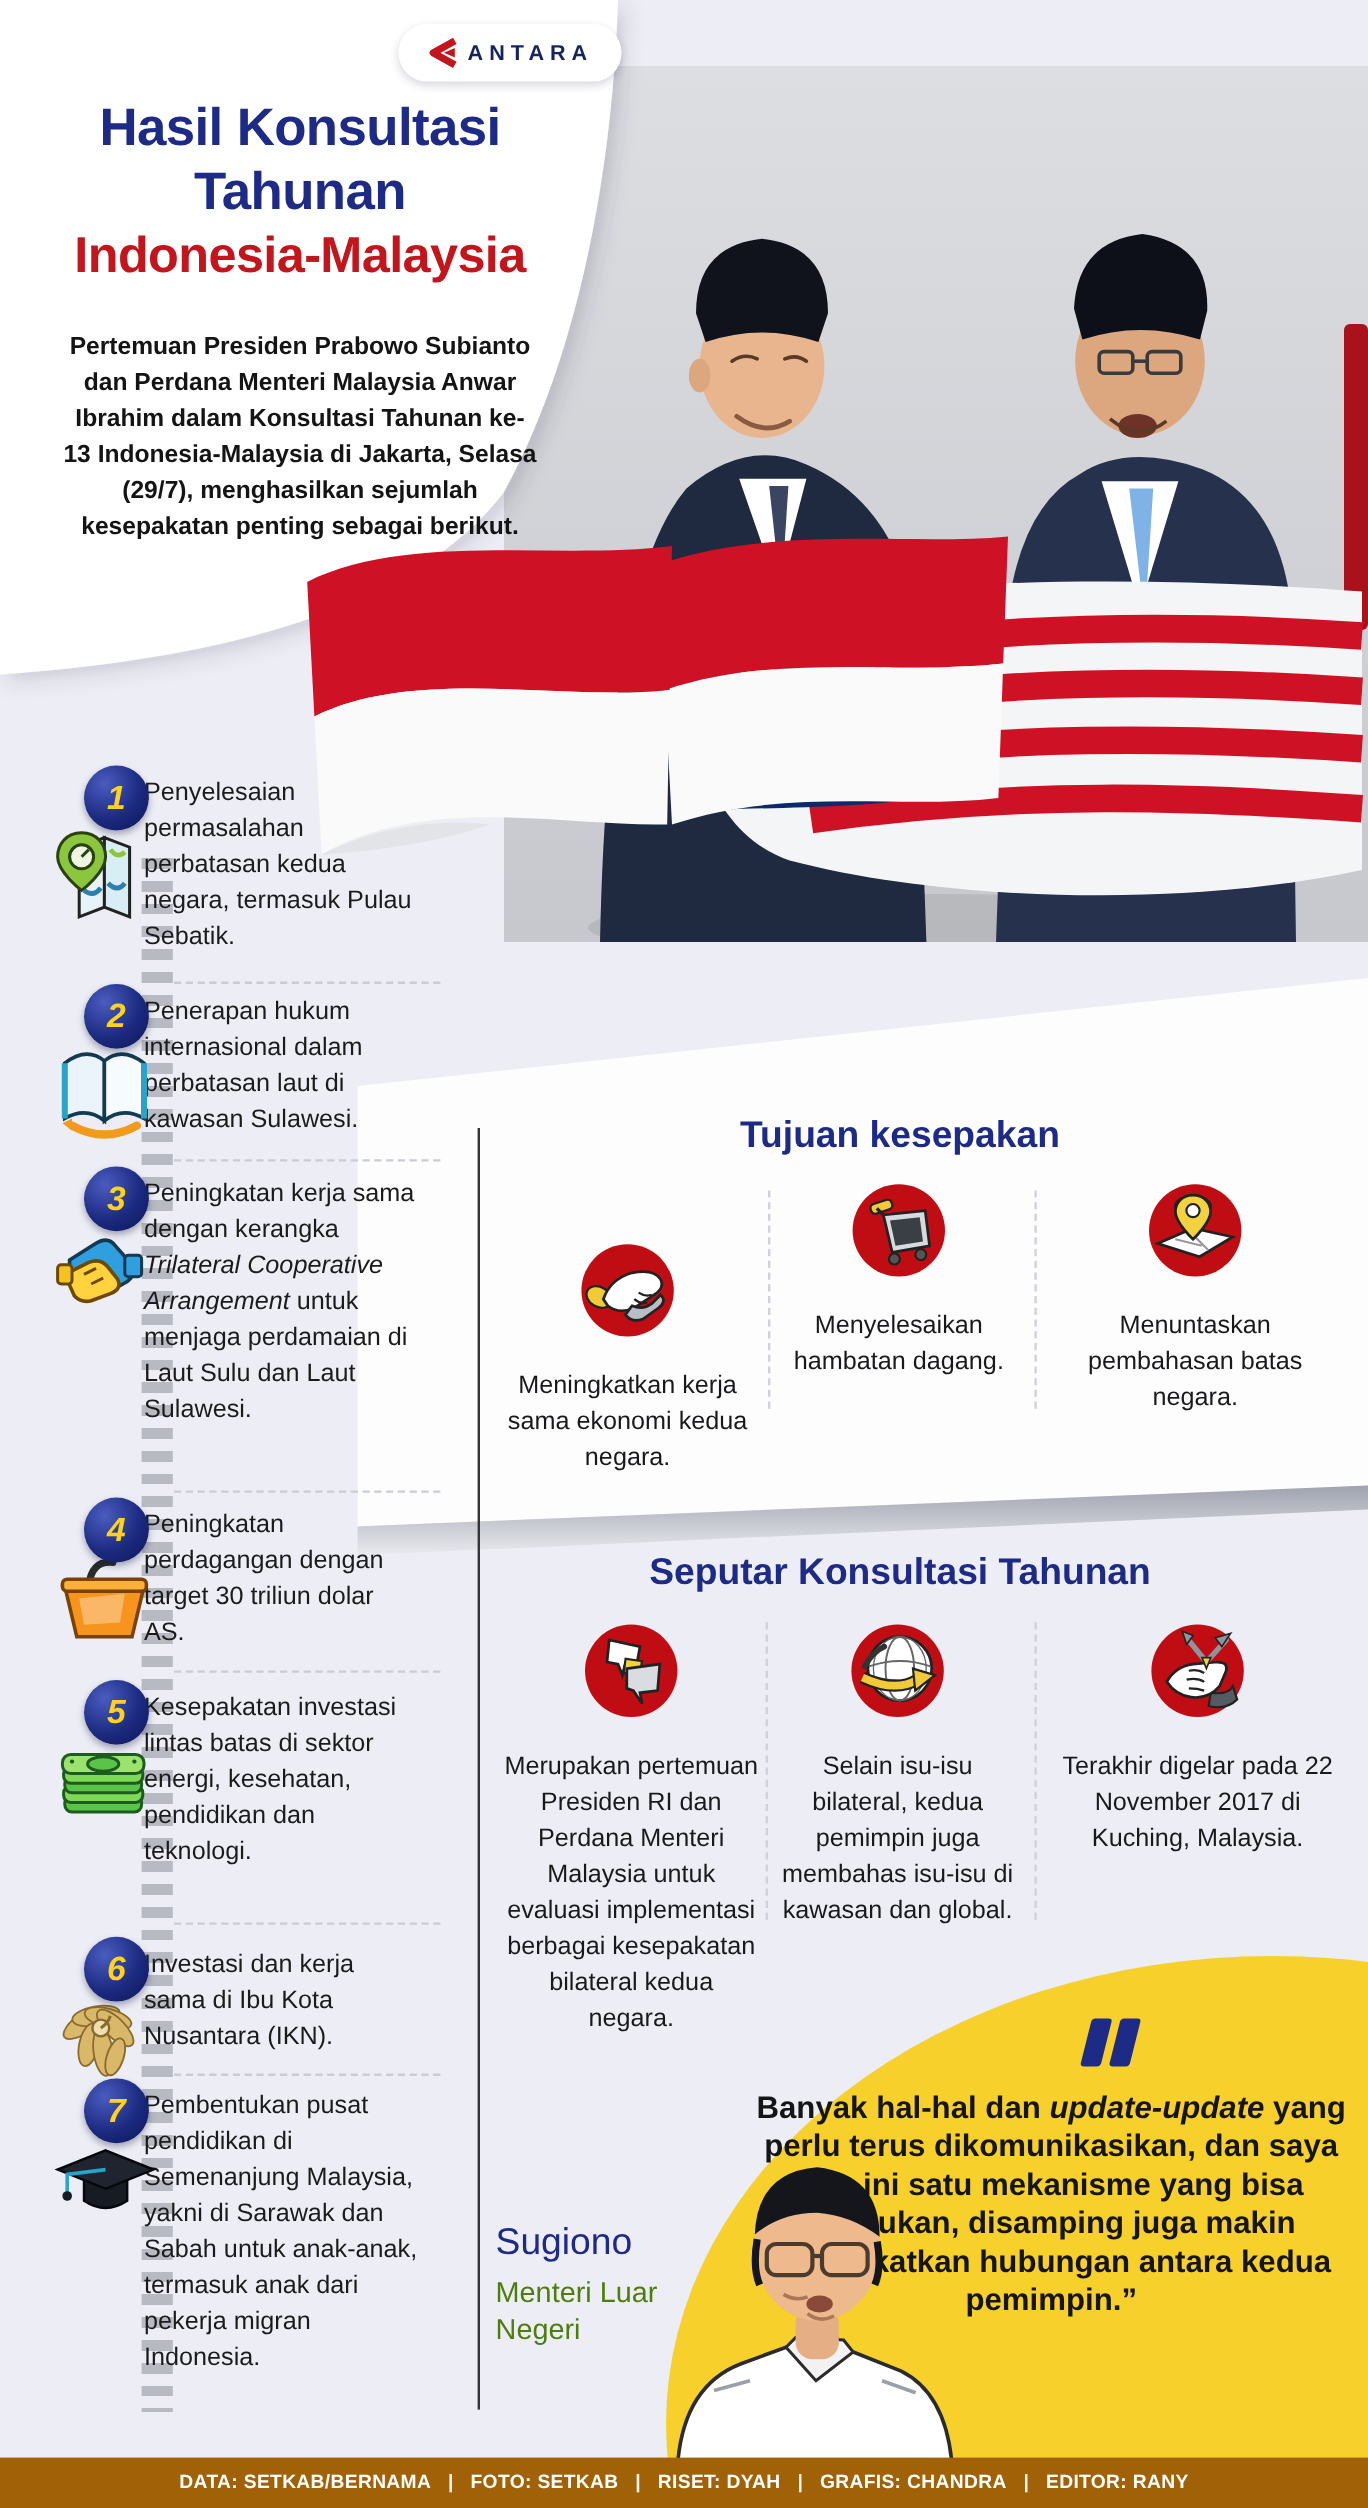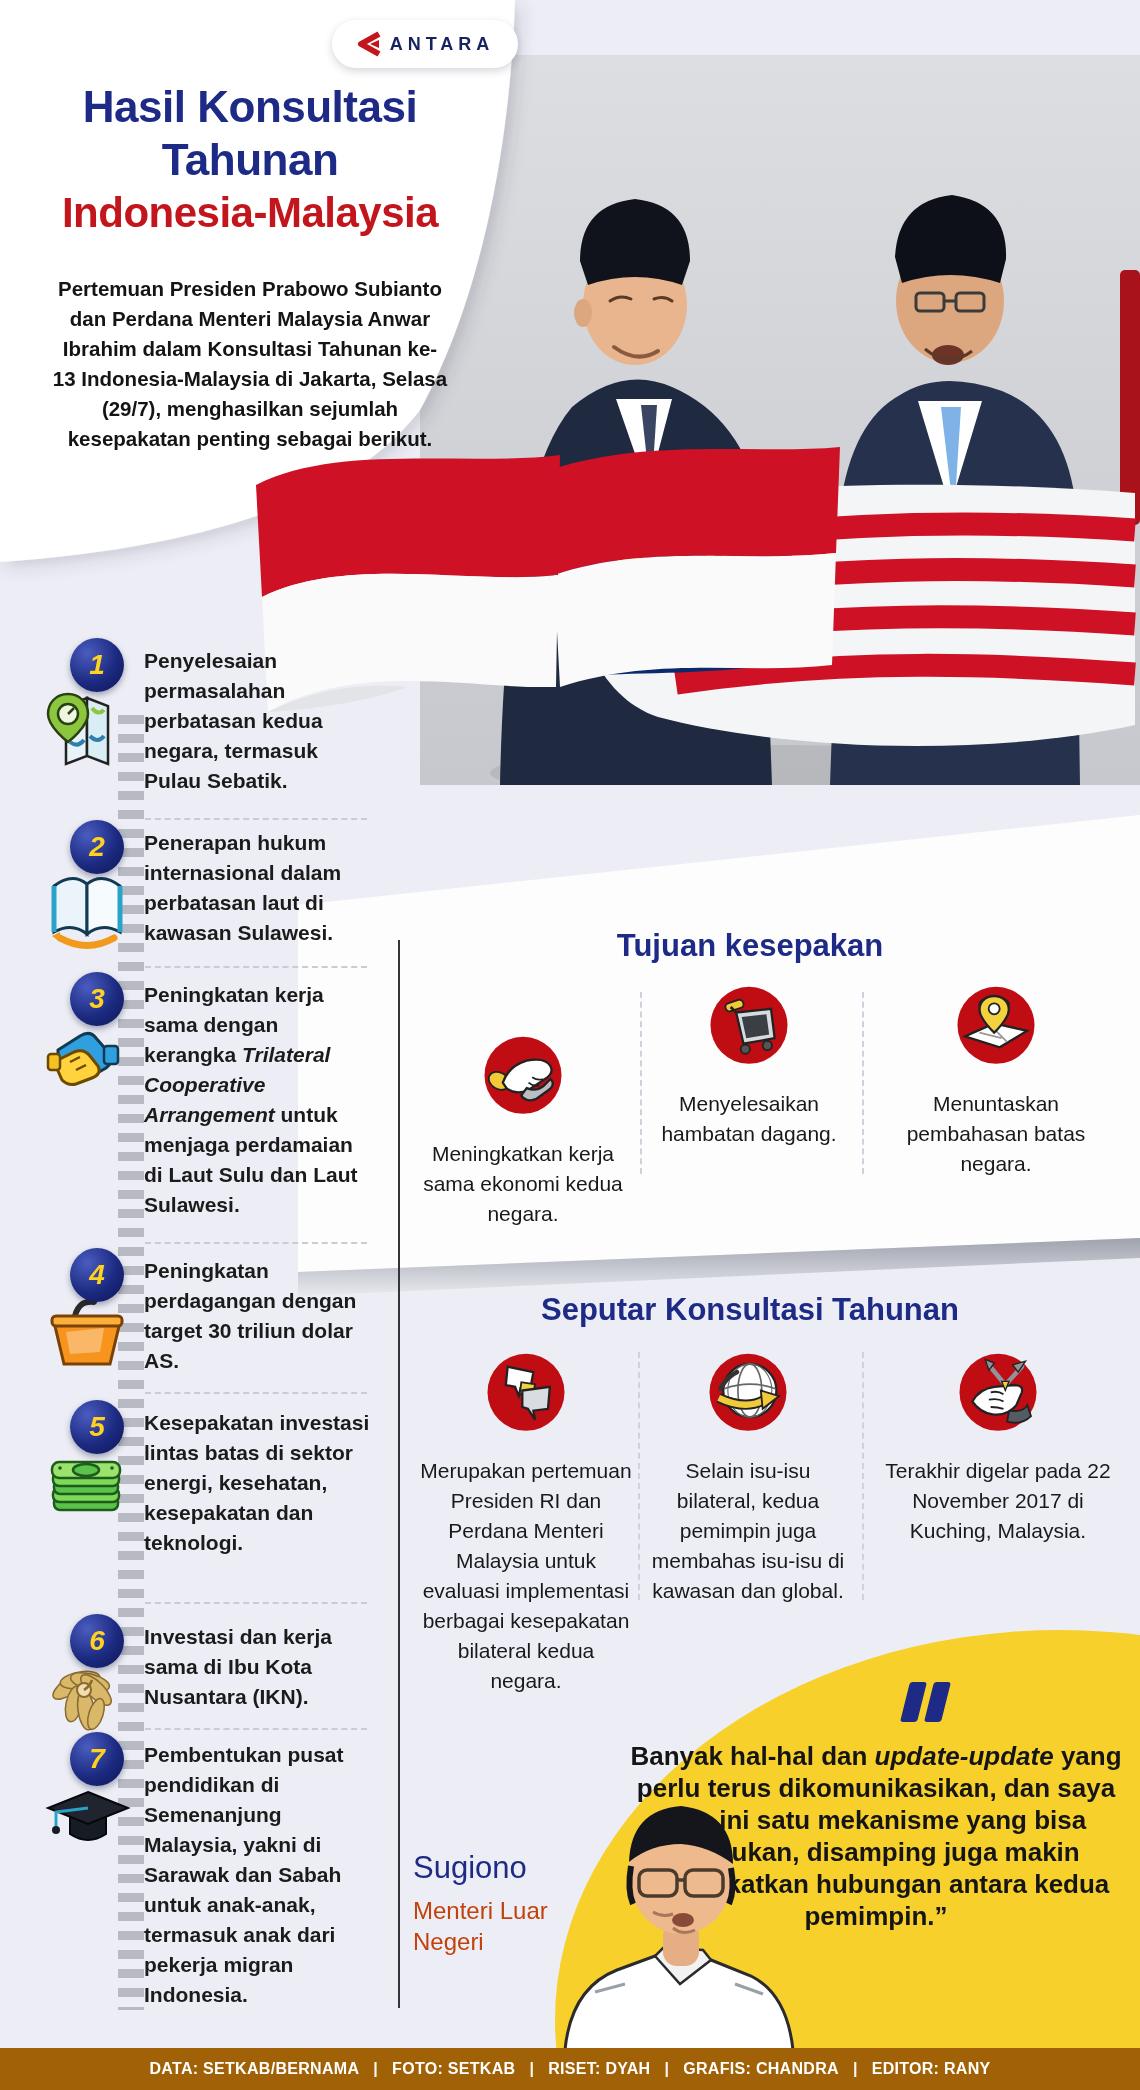--- a/index.html
+++ b/index.html
@@ -38,37 +38,37 @@
   }
   .item{left:40px;width:332px;z-index:15;}
   .num-badge{
     position:absolute;left:30px;top:-8px;width:54px;height:54px;border-radius:50%;
     background:radial-gradient(circle at 32% 28%,#4a5cc0 0%,#1c2a80 55%,#0d1656 100%);
     color:#ffd21f;font-size:28px;font-weight:bold;font-style:italic;
     display:flex;align-items:center;justify-content:center;
     box-shadow:0 3px 6px rgba(10,15,60,.35);z-index:2;
   }
   .item-icon{position:absolute;left:0;top:30px;width:95px;height:95px;z-index:1;}
-  .item-text{margin-left:104px;width:228px;font-size:21px;line-height:30px;font-weight:700;color:#1b1b1b;}
+  .item-text{margin-left:80px;width:228px;font-size:21px;line-height:30px;font-weight:400;color:#1b1b1b;}
   .item-sep{left:145px;width:222px;height:0;border-top:2px dashed #c9cbd6;z-index:15;}
   .vline{left:398px;top:940px;width:2px;height:1068px;background:#34343a;z-index:16;}
   
   .sec-heading{left:400px;width:700px;text-align:center;font-size:31px;font-weight:800;color:#1d2b87;z-index:16;}
   .col{text-align:center;z-index:16;}
   .col .cap{font-size:21px;line-height:30px;font-weight:500;color:#19191c;margin-top:12px;}
   .col-sep{width:0;border-left:2px dashed #cfd1dc;z-index:16;}
   
   .quote-blob{left:555px;top:1630px;width:1010px;height:780px;border-radius:50%;background:#f7d02c;z-index:18;}
   .quote-mark{left:905px;top:1682px;z-index:19;display:flex;gap:7px;}
   .quote-mark span{display:block;width:17px;height:40px;background:#1d2b87;transform:skewX(-14deg);border-radius:3px;}
   .quote-text{left:622px;top:1740px;width:508px;text-align:center;z-index:19;
     font-size:26px;line-height:32px;font-weight:600;color:#151515;}
   
   .speaker-name{left:413px;top:1850px;width:170px;font-size:31px;font-weight:400;color:#1d2b87;z-index:21;}
-  .speaker-title{left:413px;top:1895px;width:140px;font-size:24px;line-height:31px;font-weight:500;color:#c2410c;z-index:21;}
+  .speaker-title{left:413px;top:1895px;width:140px;font-size:24px;line-height:31px;font-weight:500;color:#4d7c0f;z-index:21;}
   .portrait{left:535px;top:1770px;z-index:20;}
   
   .footer{
     left:0;top:2048px;width:1140px;height:42px;background:#a16207;z-index:40;
     display:flex;align-items:center;justify-content:center;
     color:#ffffff;font-size:16px;font-weight:bold;letter-spacing:.3px;
   }
   .footer .crd{margin:0 14px;}
   .footer .bar{opacity:.95;}
 </style>
@@ -254,21 +254,21 @@
         <rect x="14" y="58" width="64" height="14" rx="6" fill="#5bc24a"></rect>
         <rect x="13" y="50" width="66" height="14" rx="6" fill="#7ed957"></rect>
         <rect x="14" y="42" width="64" height="14" rx="6" fill="#5bc24a"></rect>
         <rect x="13" y="34" width="66" height="14" rx="6" fill="#7ed957"></rect>
         <rect x="12" y="24" width="68" height="16" rx="7" fill="#9be36d"></rect>
         <ellipse cx="46" cy="32" rx="13" ry="6" fill="#5bc24a"></ellipse>
       </g>
       <circle cx="20" cy="30" r="1.8" fill="#1d5c1d"></circle>
         <circle cx="72" cy="30" r="1.8" fill="#1d5c1d"></circle>
     </svg>
-    <div class="item-text"><span>Kesepakatan investasi lintas batas di sektor energi, kesehatan, kesepakatan dan teknologi.</span><i></i><span></span></div>
+    <div class="item-text"><span>Kesepakatan investasi lintas batas di sektor energi, kesehatan, pendidikan dan teknologi.</span><i></i><span></span></div>
   </div>
   <div class="abs item-sep" style="top:1602px"></div>
 
   <div class="abs item" style="top:1622px">
     <div class="num-badge">6</div>
     <svg class="item-icon" viewBox="0 0 95 95">
       <g fill="#d9b86a" stroke="#8a6b2f" stroke-width="1.5">
         <ellipse cx="30" cy="34" rx="20" ry="8" transform="rotate(-35 30 34)"></ellipse>
         <ellipse cx="40" cy="28" rx="20" ry="8" transform="rotate(-10 40 28)"></ellipse>
         <ellipse cx="50" cy="30" rx="20" ry="8" transform="rotate(15 50 30)"></ellipse>

